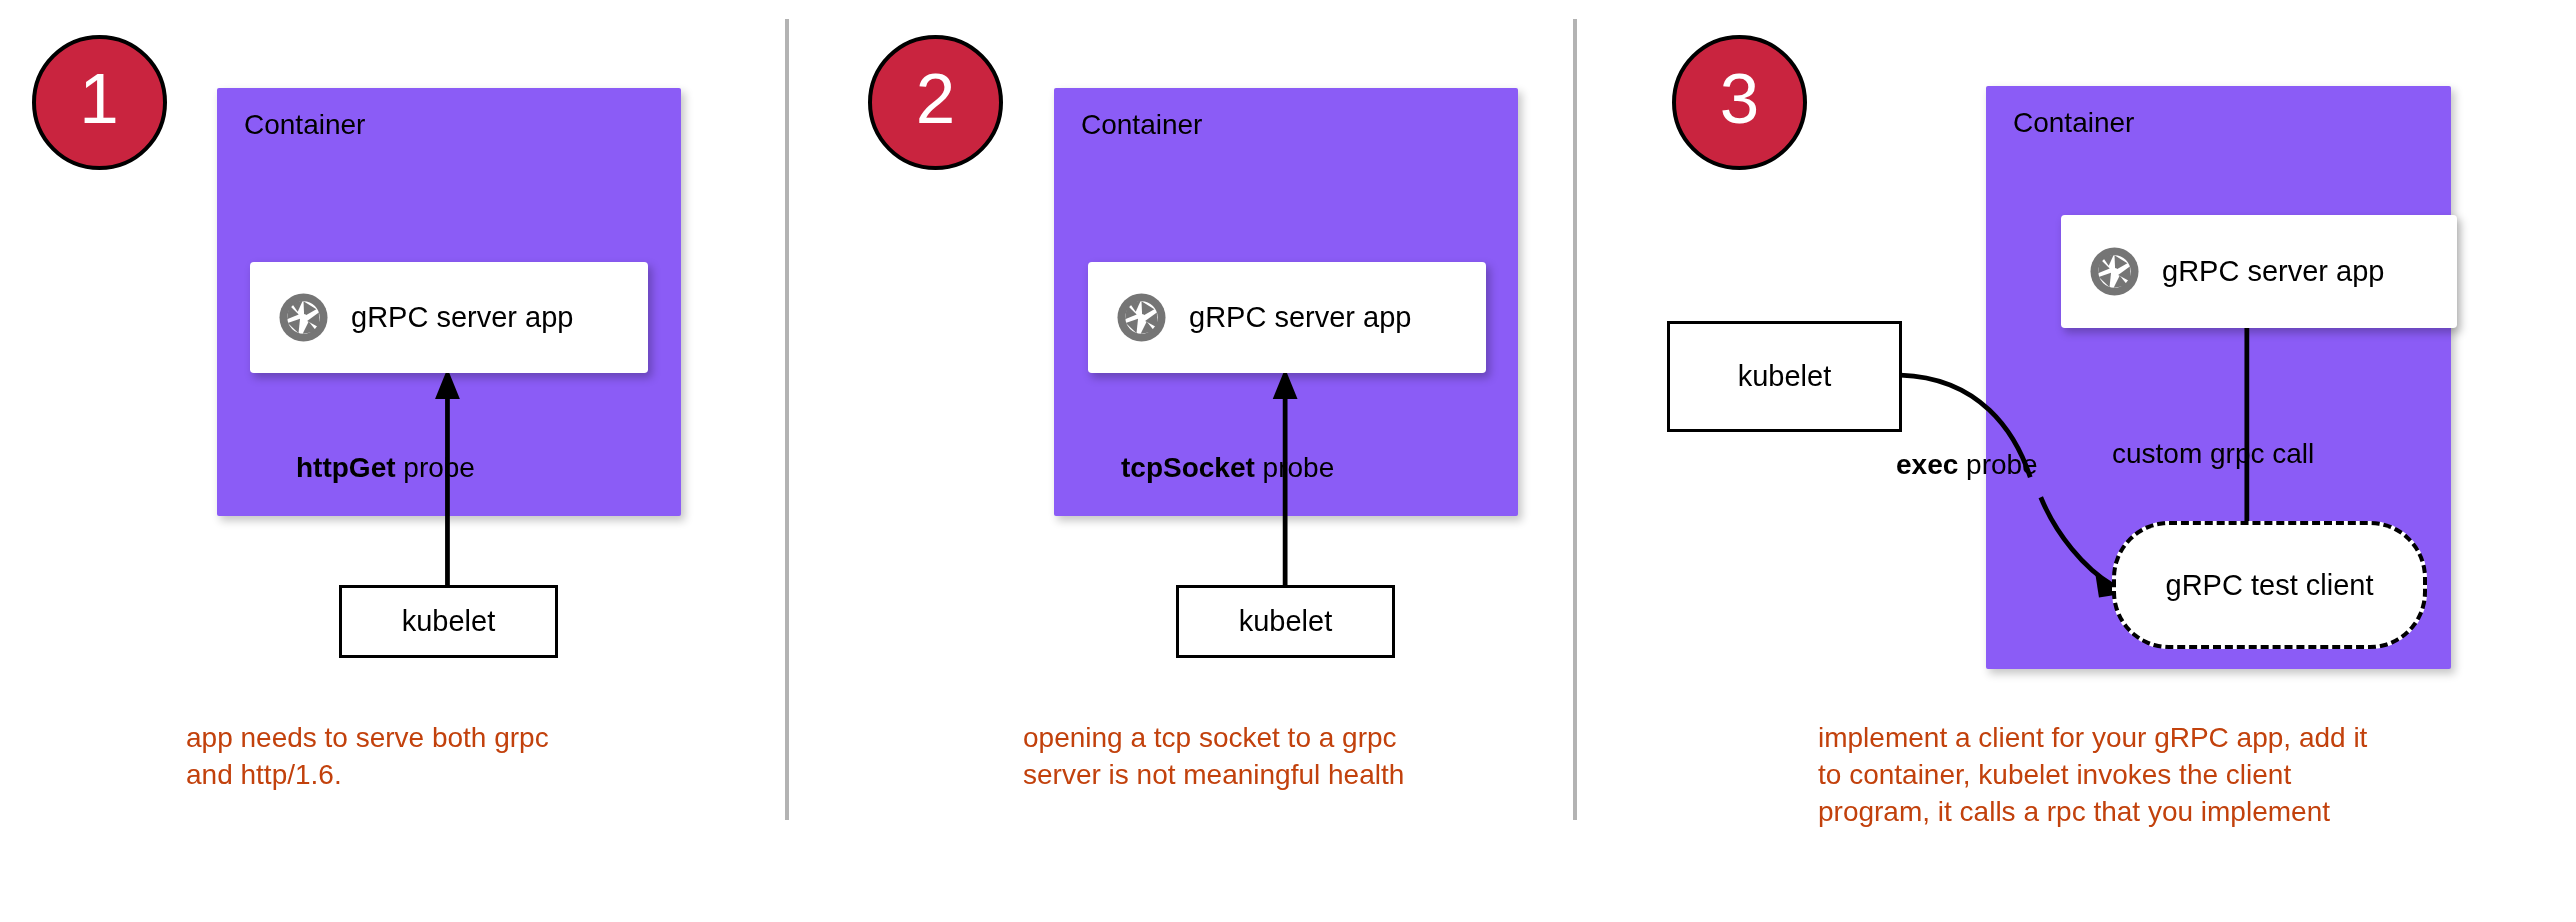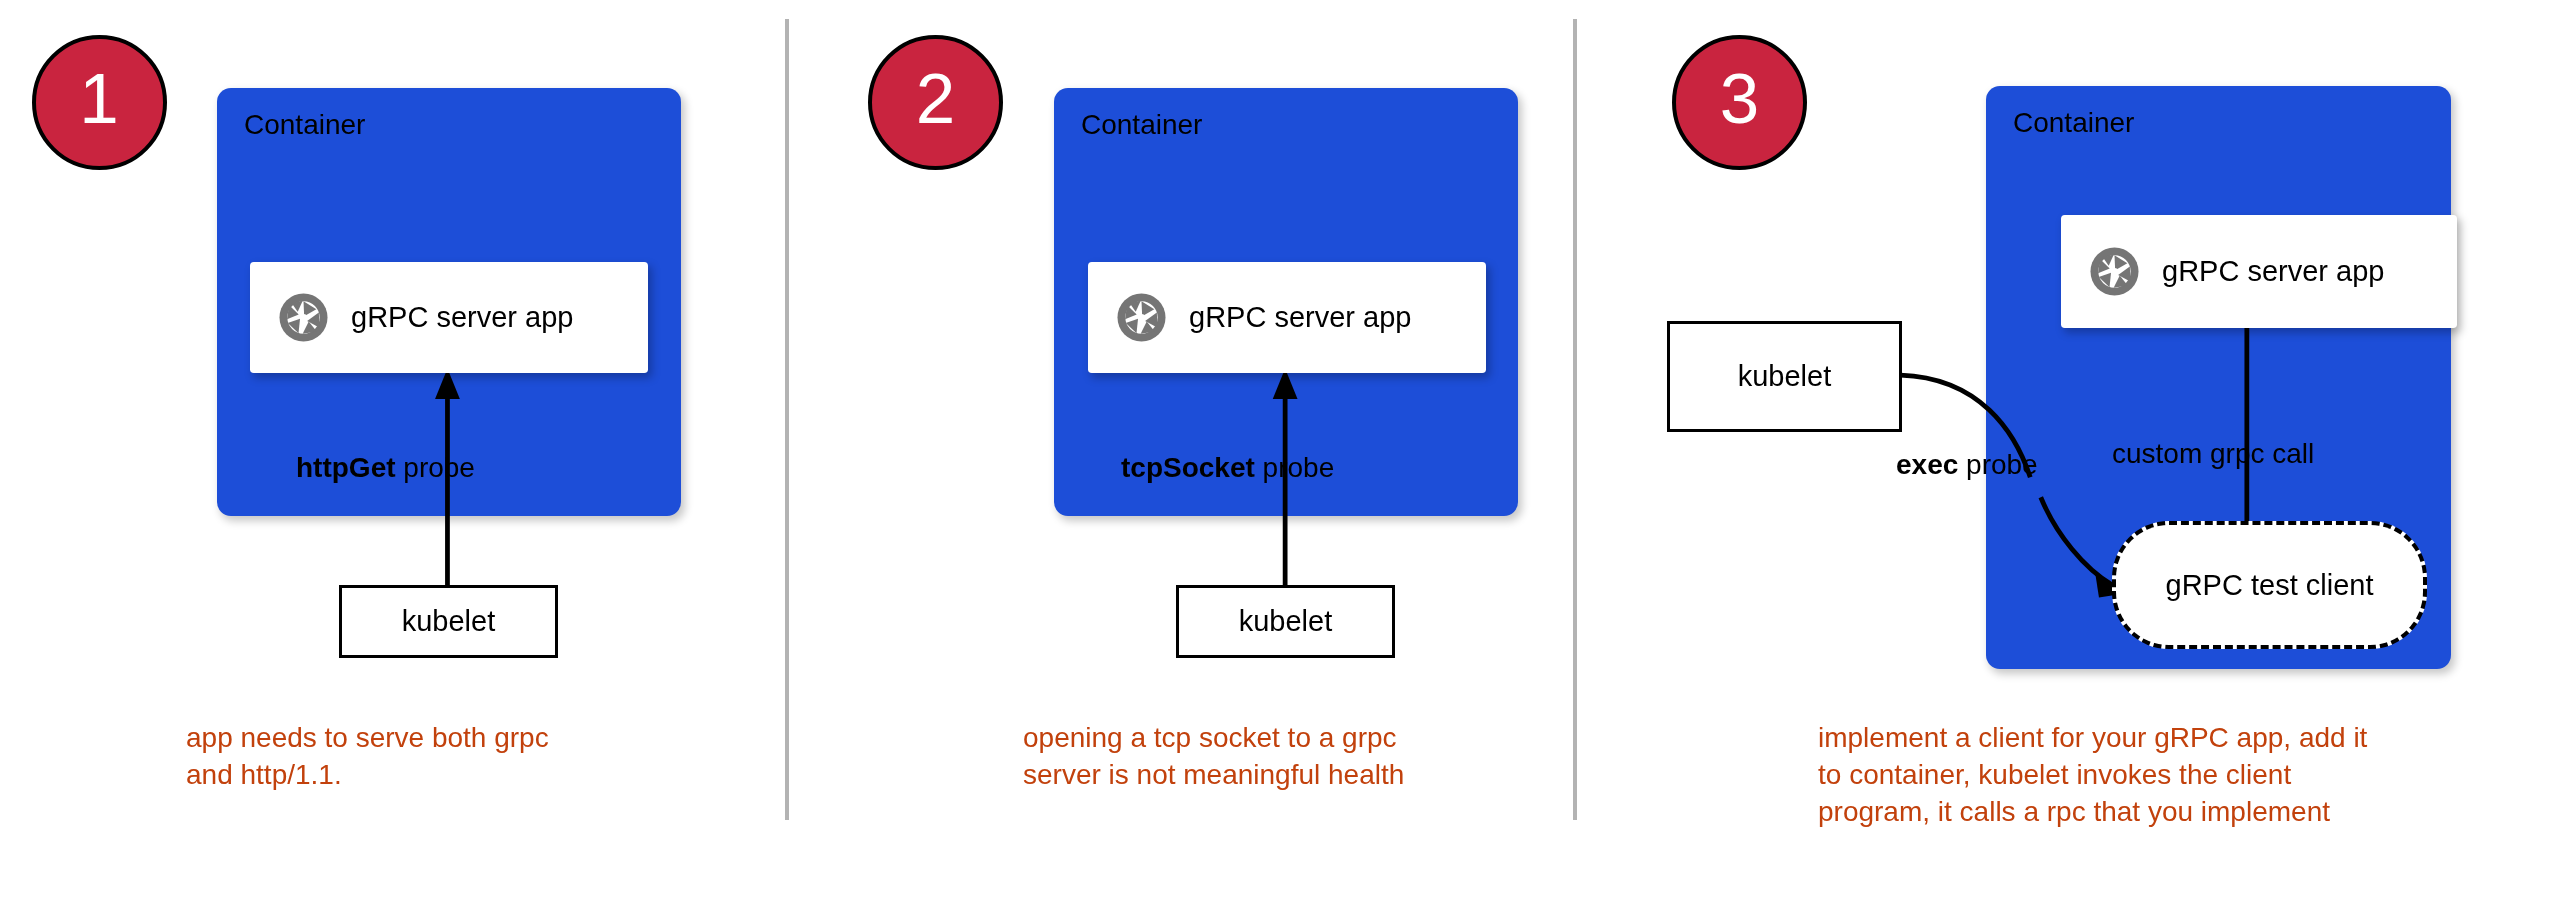--- a/index.html
+++ b/index.html
@@ -35,22 +35,22 @@
     font-size:71px;
     font-weight:400;
     line-height:1;
     letter-spacing:0;
   }
   .badge span{display:block;transform:translateY(-3.8px);}
 
   
   .container-box{
     position:absolute;
-    background:#1d4ed8;
-    border-radius:14px;
+    background:#8b5cf6;
+    border-radius:2px;
     box-shadow:3.8px 4.8px 8.6px rgba(0,0,0,0.22);
   }
   .container-label{
     position:absolute;
     left:27px;top:21px;
     font-size:28px;
     color:#000;
     white-space:nowrap;
   }
 
@@ -162,21 +162,21 @@
   <div class="probe-label" style="left:296px;top:452px;">
     <b>httpGet</b><span> probe</span>
   </div>
 
   <div class="kubelet-box" style="left:339px;top:585px;width:219px;height:73px;">
     <span>kubelet</span>
   </div>
 
   <div class="caption" style="left:186px;top:719px;width:525px;">
     <div>app needs to serve both grpc</div>
-    <div>and http/1.1.</div>
+    <div>and http/1.6.</div>
   </div>
 
   <div class="badge" style="left:868px;top:35px;">
     <span>2</span>
   </div>
 
   <div class="container-box" style="left:1054px;top:88px;width:464px;height:428px;">
     <div class="container-label">Container</div>
   </div>
 

